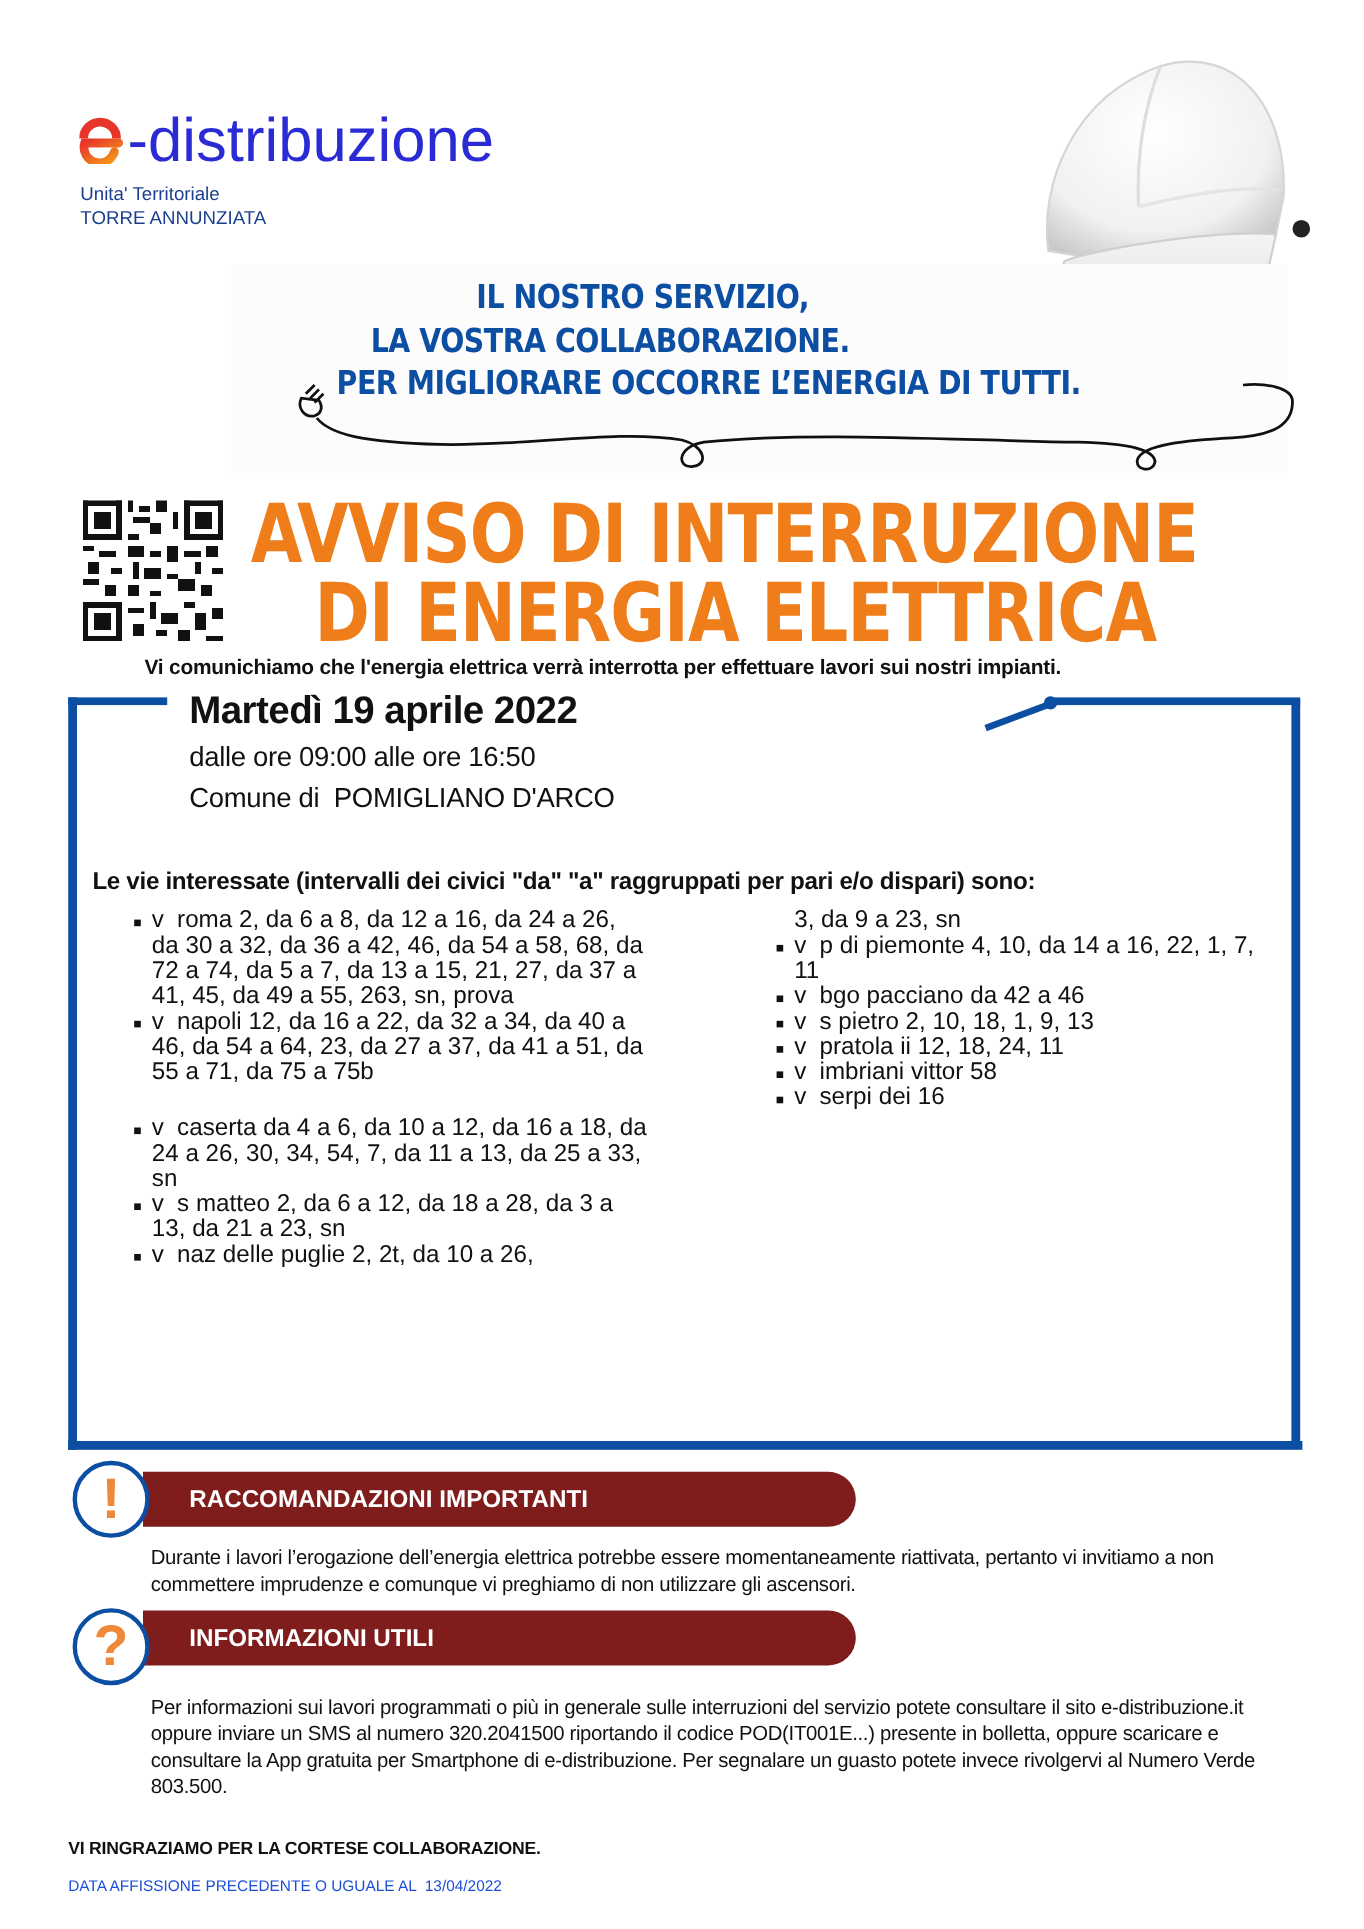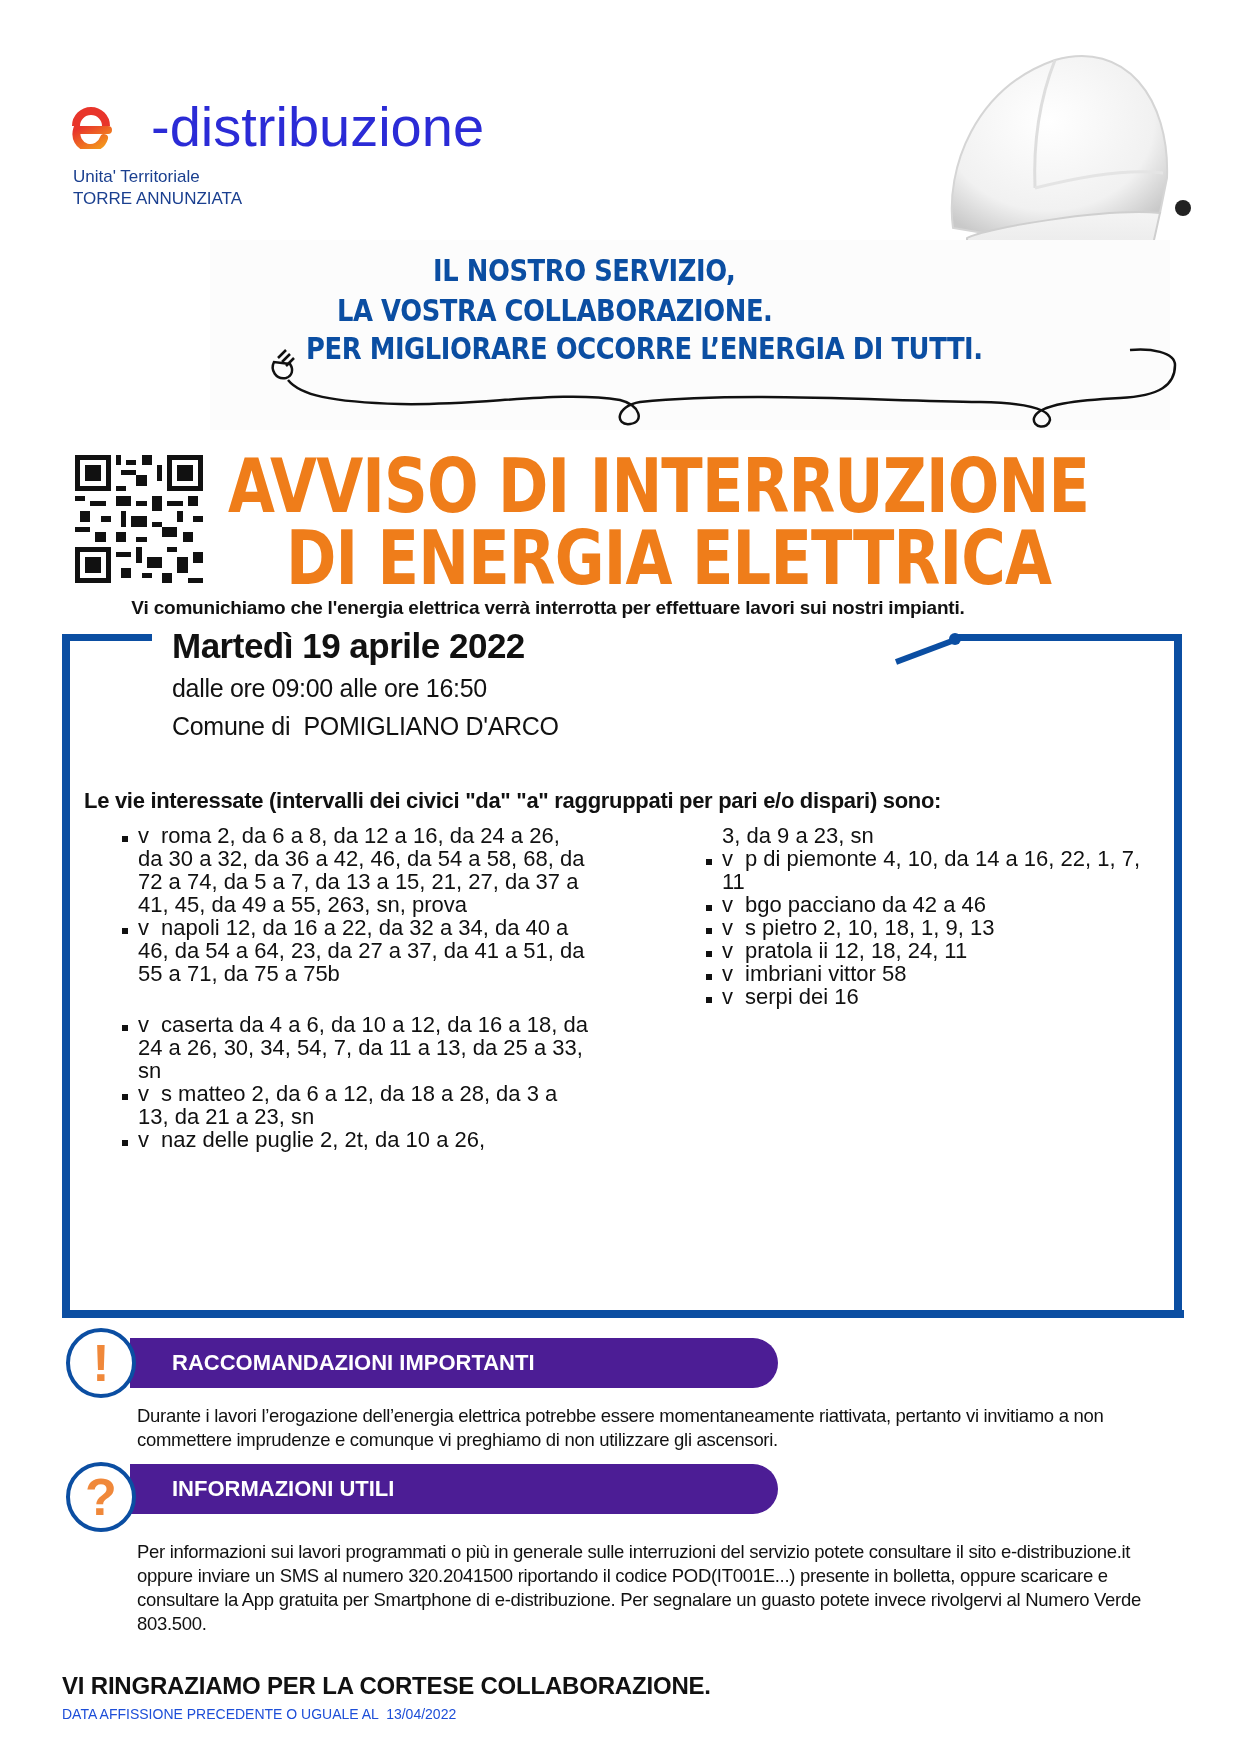--- a/index.html
+++ b/index.html
@@ -4,21 +4,21 @@
   <style>
     * { box-sizing: border-box; margin: 0; padding: 0; }
     html, body { width: 1240px; height: 1754px; background: #ffffff; overflow: hidden; }
     body { position: relative; font-family: "Liberation Sans", sans-serif; color: #111; }
 
     .abs { position: absolute; }
 
     
     .logo { left: 68px; top: 96px; height: 62px; display: flex; align-items: center; }
     .logo-e { width: 44px; height: 44px; position: relative; margin-right: 4px; }
-    .logo-word { font-family: "Liberation Sans", sans-serif; font-size: 56px; color: #2b2bd6; letter-spacing: 0px; line-height: 1; font-weight: normal; margin-left: 35px; }
+    .logo-word { font-family: "Liberation Sans", sans-serif; font-size: 56px; color: #2b2bd6; letter-spacing: 0px; line-height: 1; font-weight: normal; }
     .unit { left: 73px; top: 166px; font-size: 17px; line-height: 22px; color: #1a3f8f; }
 
     
     .helmet { left: 905px; top: 18px; width: 300px; height: 320px; }
 
     
     .banner-bg { left: 210px; top: 240px; width: 960px; height: 190px; background: #fcfcfc; }
     .slogan { font-family: "DejaVu Sans", sans-serif; font-weight: bold; color: #0b4ea2; font-size: 30px; line-height: 38px; letter-spacing: -0.5px; transform: scaleX(0.86); transform-origin: left top; white-space: nowrap; }
     .slogan-1 { left: 433px; top: 252px; }
     .slogan-2 { left: 337px; top: 292px; }
@@ -52,32 +52,32 @@
     .col { font-size: 22px; line-height: 23px; color: #111; }
     .col-left { left: 120px; top: 824px; width: 470px; }
     .col-right { left: 704px; top: 824px; width: 460px; }
     .street { position: relative; padding-left: 18px; }
     .street .bullet { position: absolute; left: 2px; top: 12px; width: 6px; height: 6px; background: #111; }
     .street .vtag { margin-right: 12px; }
     .street.continued { padding-left: 18px; }
     .gap { height: 28px; }
 
     
-    .sec-bar { height: 50px; border-radius: 0 25px 25px 0; background: #4c1d95; color: #fff; font-weight: bold; font-size: 22px; display: flex; align-items: center; padding-left: 42px; }
+    .sec-bar { height: 50px; border-radius: 0 25px 25px 0; background: #7f1d1d; color: #fff; font-weight: bold; font-size: 22px; display: flex; align-items: center; padding-left: 42px; }
     .sec1-bar { left: 130px; top: 1338px; width: 648px; }
     .sec2-bar { left: 130px; top: 1464px; width: 648px; }
     .sec-icon { width: 70px; height: 70px; border-radius: 50%; border: 4px solid #0b4ea2; background: #fff; display: flex; align-items: center; justify-content: center; color: #f0883a; font-weight: bold; font-size: 52px; line-height: 1; }
     .sec1-icon { left: 66px; top: 1328px; }
     .sec2-icon { left: 66px; top: 1462px; }
 
     .sec-text { font-size: 18.5px; line-height: 24px; color: #111; letter-spacing: -0.3px; }
     .sec1-text { left: 137px; top: 1404px; width: 1020px; }
     .sec2-text { left: 137px; top: 1540px; width: 1030px; }
 
-    .thanks { left: 62px; top: 1672px; font-size: 24px; font-weight: bold; letter-spacing: -0.2px; }
+    .thanks { left: 62px; top: 1672px; font-size: 16px; font-weight: bold; letter-spacing: -0.2px; }
     .affix { left: 62px; top: 1706px; font-size: 14px; color: #1d4ed8; white-space: pre; text-align: center; }
   </style>
 </head>
 <body>
 
 <div class="abs logo">
   <div class="logo-e">
     <svg width="44" height="44" viewBox="0 0 44 44">
       <defs>
         <linearGradient id="eg" x1="0" y1="0" x2="1" y2="1">

